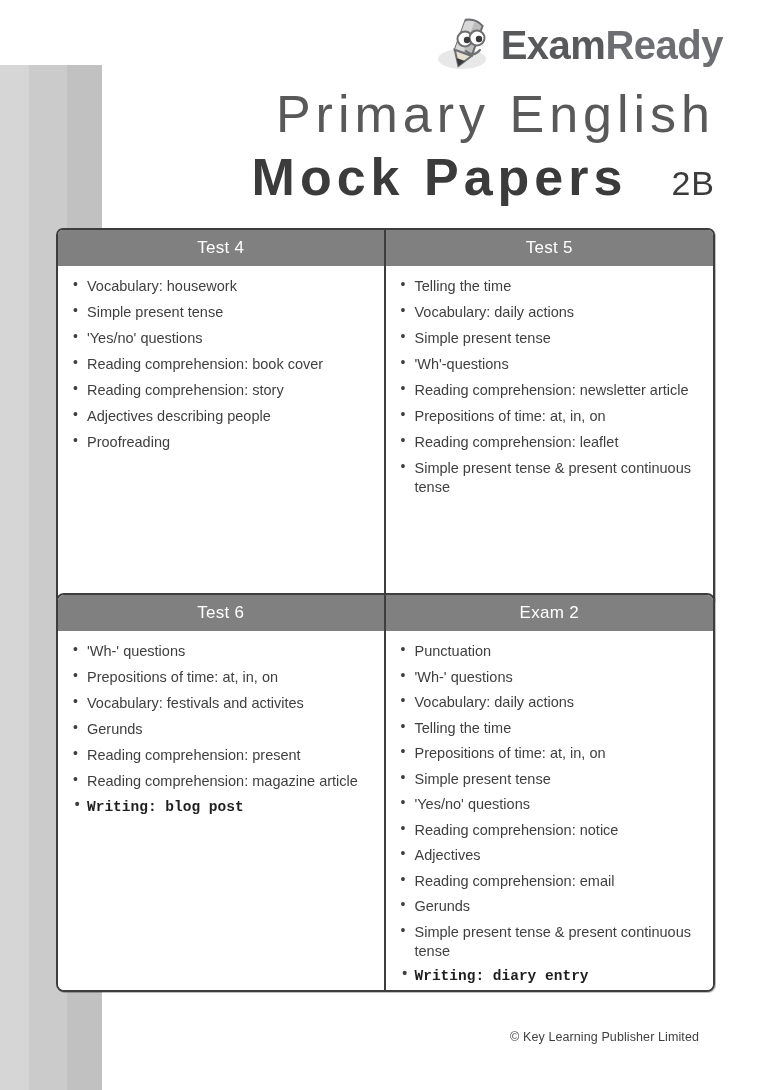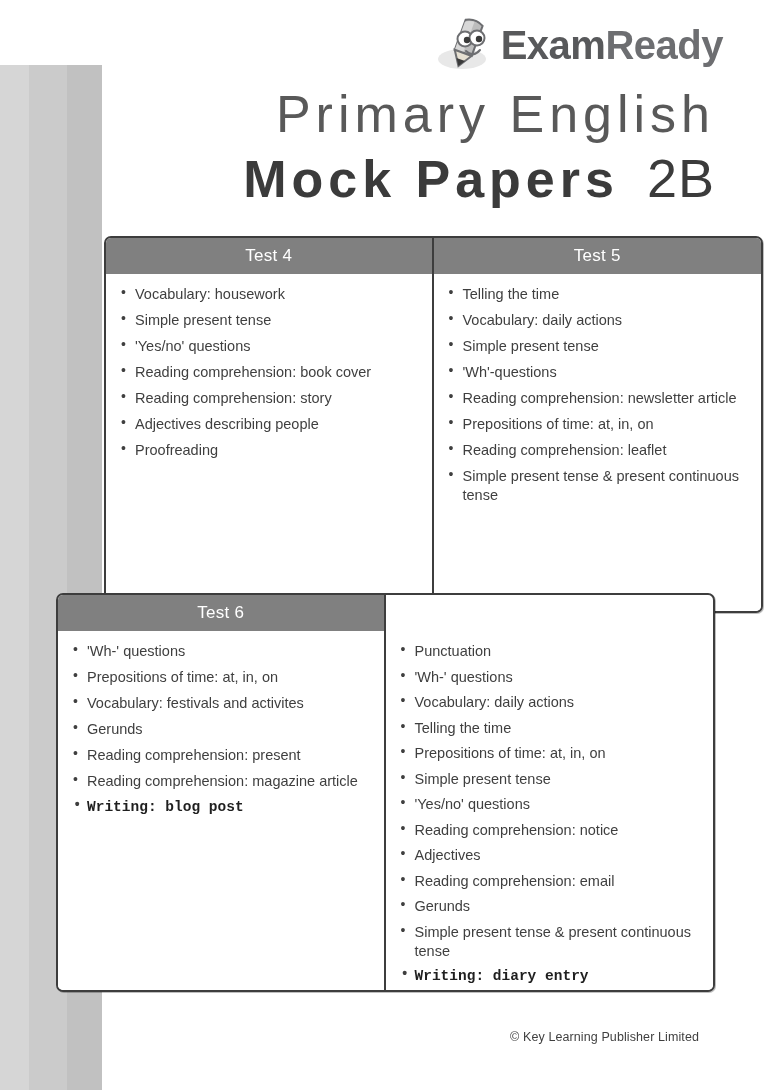--- a/index.html
+++ b/index.html
@@ -84,41 +84,41 @@
     white-space: nowrap;
   }
   .title-sub {
     font-size: 52px;
     font-weight: 700;
     color: #3b3b3b;
     letter-spacing: 5px;
     line-height: 1.1;
   }
   .title-level {
-    font-size: 54px;
+    font-size: 34px;
     font-weight: 300;
     color: #3b3b3b;
     letter-spacing: 1px;
     line-height: 1.1;
-    margin-left: 28px;
+    margin-left: 44px;
   }
 
   
   .table {
     position: absolute;
     left: 56px;
     width: 659px;
     border: 2px solid #3d3d3d;
     border-radius: 7px;
     overflow: hidden;
     background: #ffffff;
     box-shadow: 1px 1px 0 rgba(0,0,0,0.25);
   }
-  .table-1 { top: 236px; height: 377px; margin-left: 48px; }
-  .table-2 { top: 593px; height: 399px; }
+  .table-1 { top: 228px; height: 377px; }
+  .table-2 { top: 593px; height: 399px; border-radius: 8px; }
 
   .thead { display: flex; height: 36px; }
   .th {
     background: #808080;
     color: #ffffff;
     font-size: 17px;
     font-weight: 400;
     display: flex;
     align-items: center;
     justify-content: center;
@@ -236,20 +236,21 @@
             <li>Reading comprehension: leaflet</li>
             <li>Simple present tense &amp; present continuous tense</li>
           </ul>
       </div>
     </div>
   </div>
 
   <div class="table table-2">
     <div class="thead">
       <div class="th th-left">Test 6</div>
+      <div class="th th-right">Exam 2</div>
     </div>
     <div class="tbody">
       <div class="cell cell-left">
         <ul class="items">
             <li>'Wh-' questions</li>
             <li>Prepositions of time: at, in, on</li>
             <li>Vocabulary: festivals and activites</li>
             <li>Gerunds</li>
             <li>Reading comprehension: present</li>
             <li>Reading comprehension: magazine article</li>

